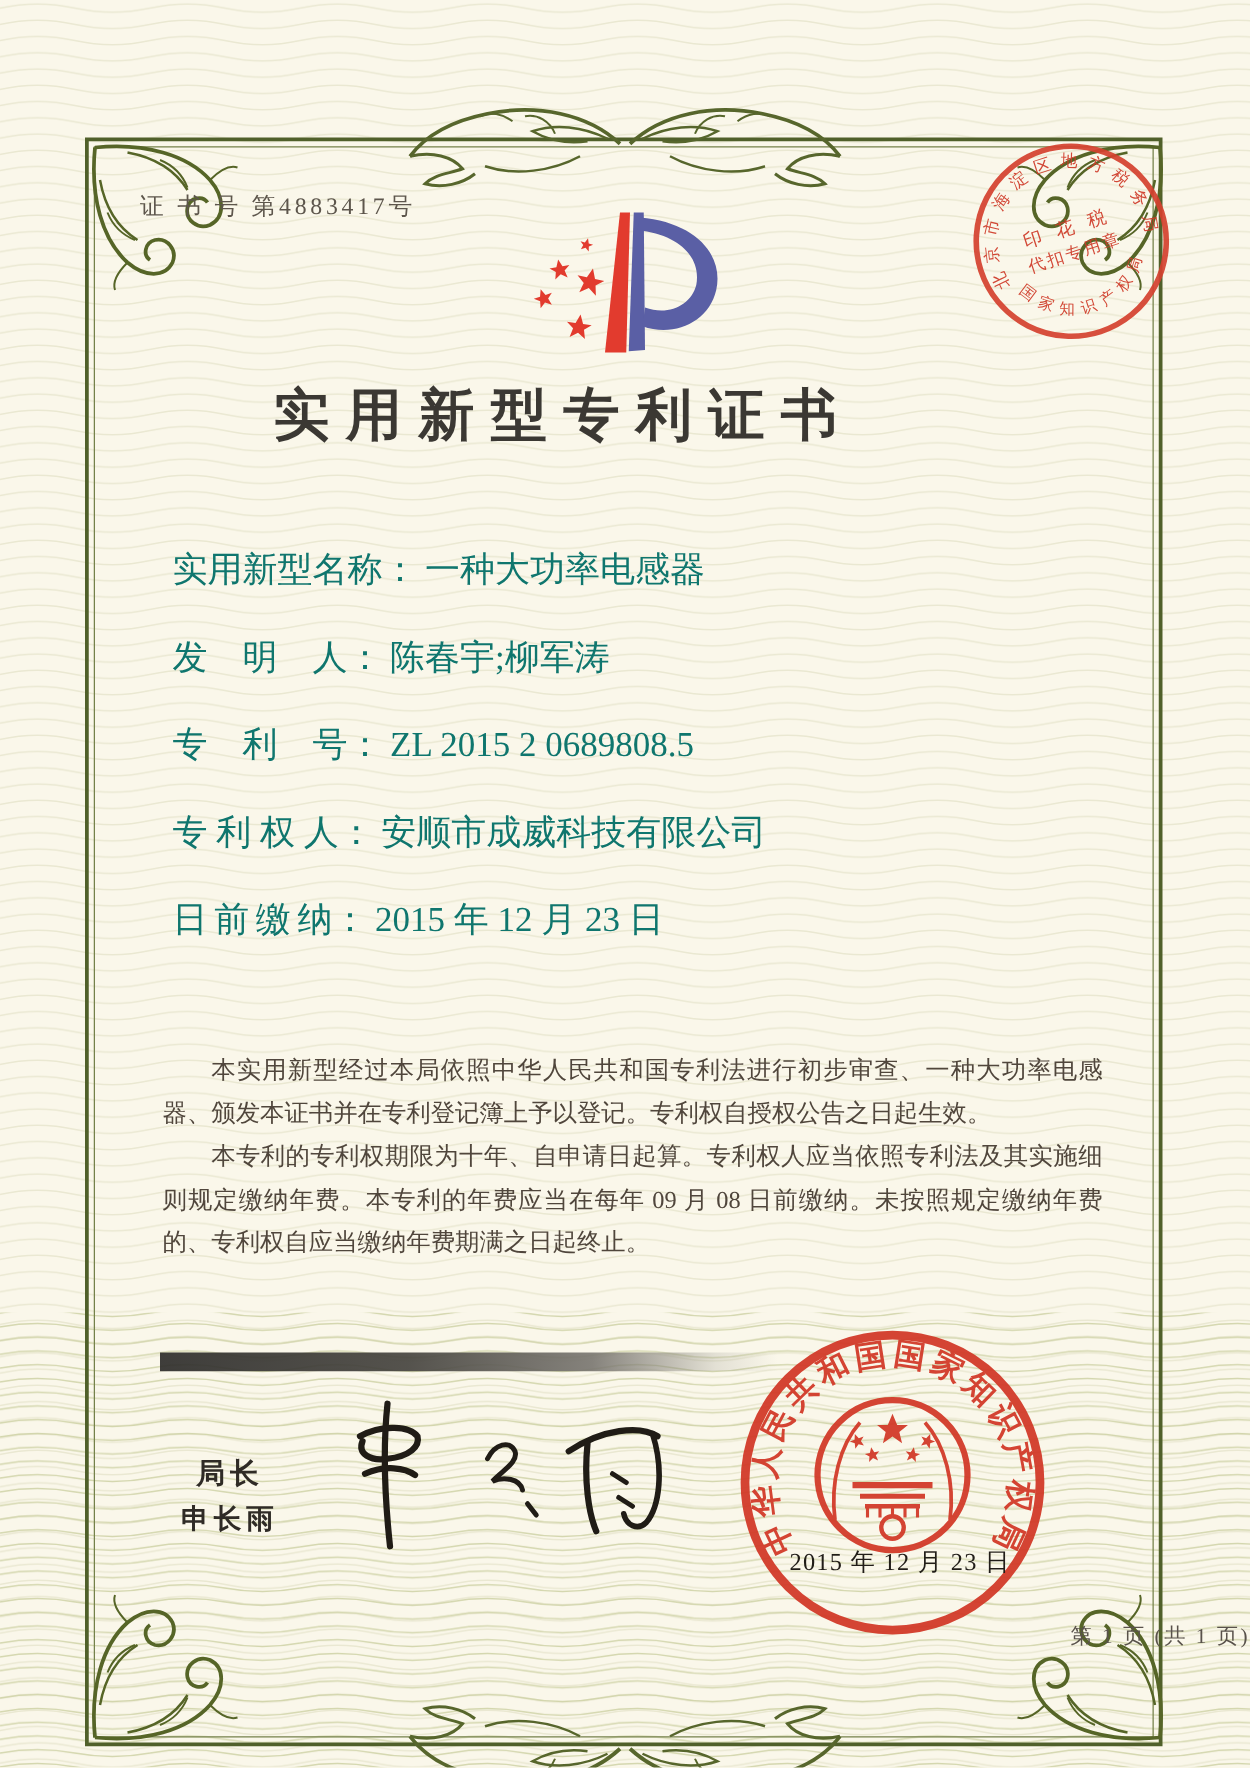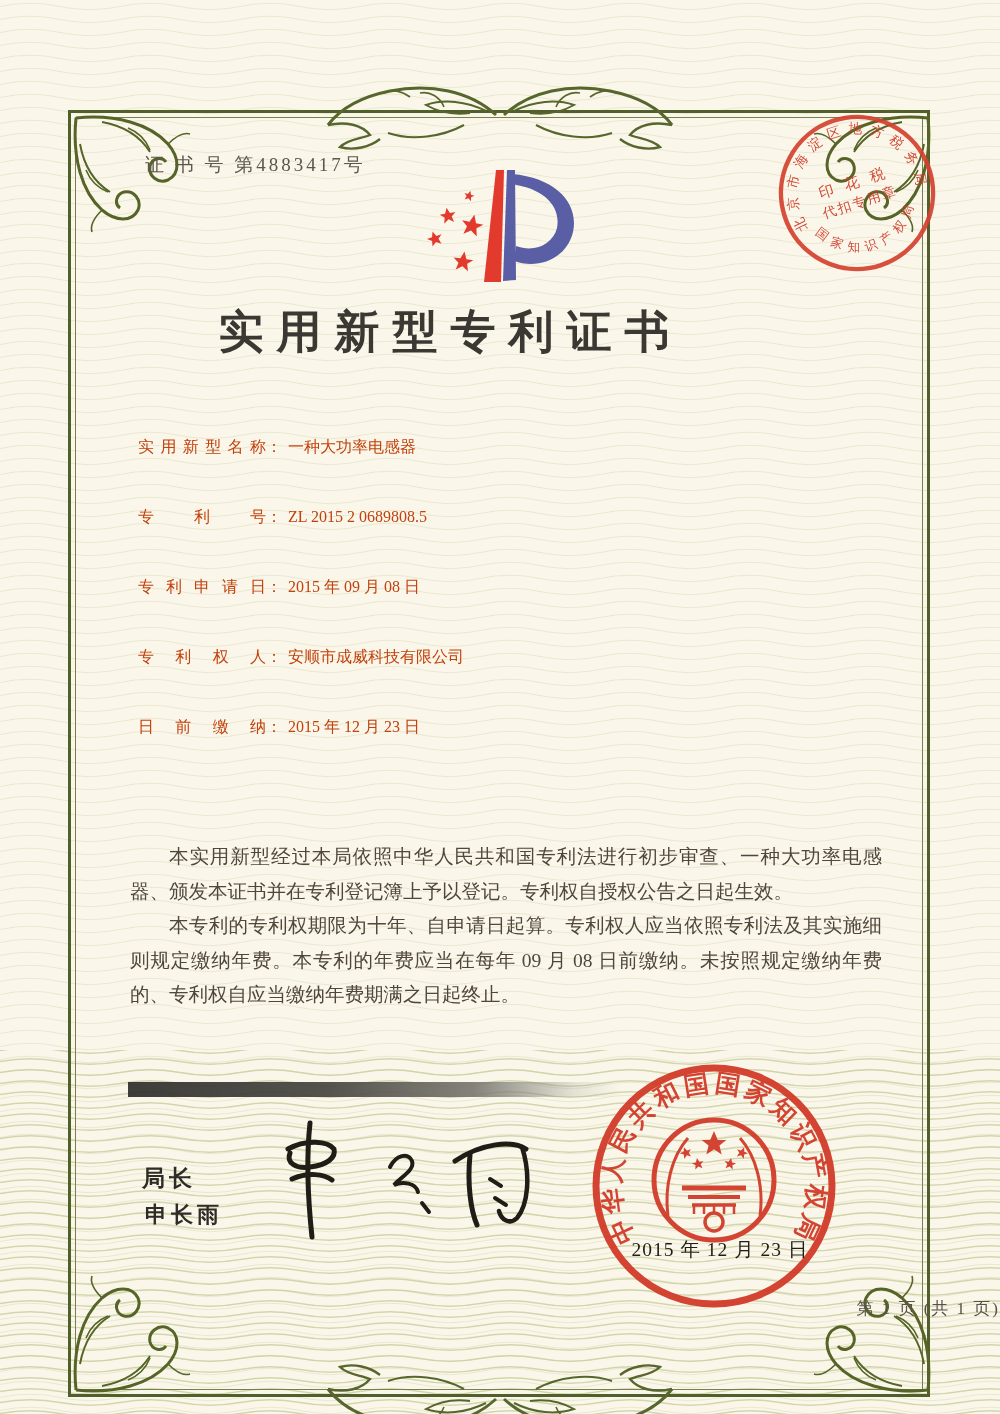--- a/index.html
+++ b/index.html
@@ -13,43 +13,43 @@
   .frame-outer{
     left:68px;top:110px;width:862px;height:1287px;
     border:3px solid #50602a;box-sizing:border-box;
   }
   .frame-inner{
     position:absolute;left:4px;top:4px;right:4px;bottom:4px;
     border:1px solid #74814a;
   }
   
   .cert-no{
-    left:112px;top:152px;font-size:19px;letter-spacing:3px;color:#5d564c;margin-left:33px;
+    left:112px;top:152px;font-size:19px;letter-spacing:3px;color:#5d564c;
   }
   .doc-title{
     left:0;top:302px;width:901px;text-align:center;
     font-size:45px;font-weight:600;letter-spacing:13px;color:#3b3833;
   }
   
   .fields{left:138px;top:437px;width:740px;}
-  .field-row{height:28px;margin-bottom:42px;font-size:16px;color:#c2410c;white-space:nowrap;}
+  .field-row{height:28px;margin-bottom:42px;font-size:28px;color:#0f766e;white-space:nowrap;}
   .flabel{display:inline-block;min-width:128px;text-align:justify;text-align-last:justify;}
   .fvalue{margin-left:6px;}
   
   .paras{left:130px;top:840px;width:752px;}
   .paras p{margin:0;text-indent:2em;font-size:19.5px;line-height:34.5px;
     text-align:justify;color:#50463c;}
   
   .scan-band{
     left:128px;top:1082px;width:494px;height:15px;
     background:linear-gradient(90deg,#2e2d2b 0%,#46443f 40%,#7b7872 70%,rgba(150,148,140,0.25) 90%,rgba(150,148,140,0));
     opacity:.92;
   }
   
-  .officer-title{left:142px;top:1163px;font-size:23px;font-weight:700;color:#2f2b26;
+  .officer-title{left:157px;top:1163px;font-size:23px;font-weight:700;color:#2f2b26;
     font-family:"Liberation Sans","DejaVu Sans",sans-serif;letter-spacing:4px;text-align:center;}
   .officer-name{left:145px;top:1200px;font-size:22px;font-weight:700;color:#2f2b26;
     font-family:"Liberation Sans","DejaVu Sans",sans-serif;letter-spacing:4px;}
   
   .seal-date{left:598px;top:1236px;width:244px;text-align:center;
     font-size:19.5px;color:#211d18;letter-spacing:1px;}
   
   .page-footer{left:0;top:1297px;width:1000px;text-align:right;
     font-size:17px;letter-spacing:2px;color:#59524b;}
   
@@ -154,22 +154,22 @@
     <text font-size="12.5" fill="#cf3a28" letter-spacing="6">
       <textPath href="#arcBotStamp" startOffset="50%" text-anchor="middle">国家知识产权局</textPath>
     </text>
   </svg>
 </div>
 
 <div class="abs doc-title">实用新型专利证书</div>
 
 <div class="abs fields">
   <div class="field-row"><span class="flabel">实用新型名称</span><span>：</span><span class="fvalue">一种大功率电感器</span></div>
+  <div class="field-row"><span class="flabel">发　明　人</span><span>：</span><span class="fvalue">陈春宇;柳军涛</span></div>
   <div class="field-row"><span class="flabel">专　利　号</span><span>：</span><span class="fvalue">ZL 2015 2 0689808.5</span></div>
-  <div class="field-row"><span class="flabel">专利申请日</span><span>：</span><span class="fvalue">2015 年 09 月 08 日</span></div>
   <div class="field-row"><span class="flabel">专 利 权 人</span><span>：</span><span class="fvalue">安顺市成威科技有限公司</span></div>
   <div class="field-row"><span class="flabel">日前缴纳</span><span>：</span><span class="fvalue">2015 年 12 月 23 日</span></div>
 </div>
 
 <div class="abs paras">
   <p>本实用新型经过本局依照中华人民共和国专利法进行初步审查、一种大功率电感器、颁发本证书并在专利登记簿上予以登记。专利权自授权公告之日起生效。</p>
   <p>本专利的专利权期限为十年、自申请日起算。专利权人应当依照专利法及其实施细则规定缴纳年费。本专利的年费应当在每年 09 月 08 日前缴纳。未按照规定缴纳年费的、专利权自应当缴纳年费期满之日起终止。</p>
 </div>
 
 <div class="abs scan-band"></div>

